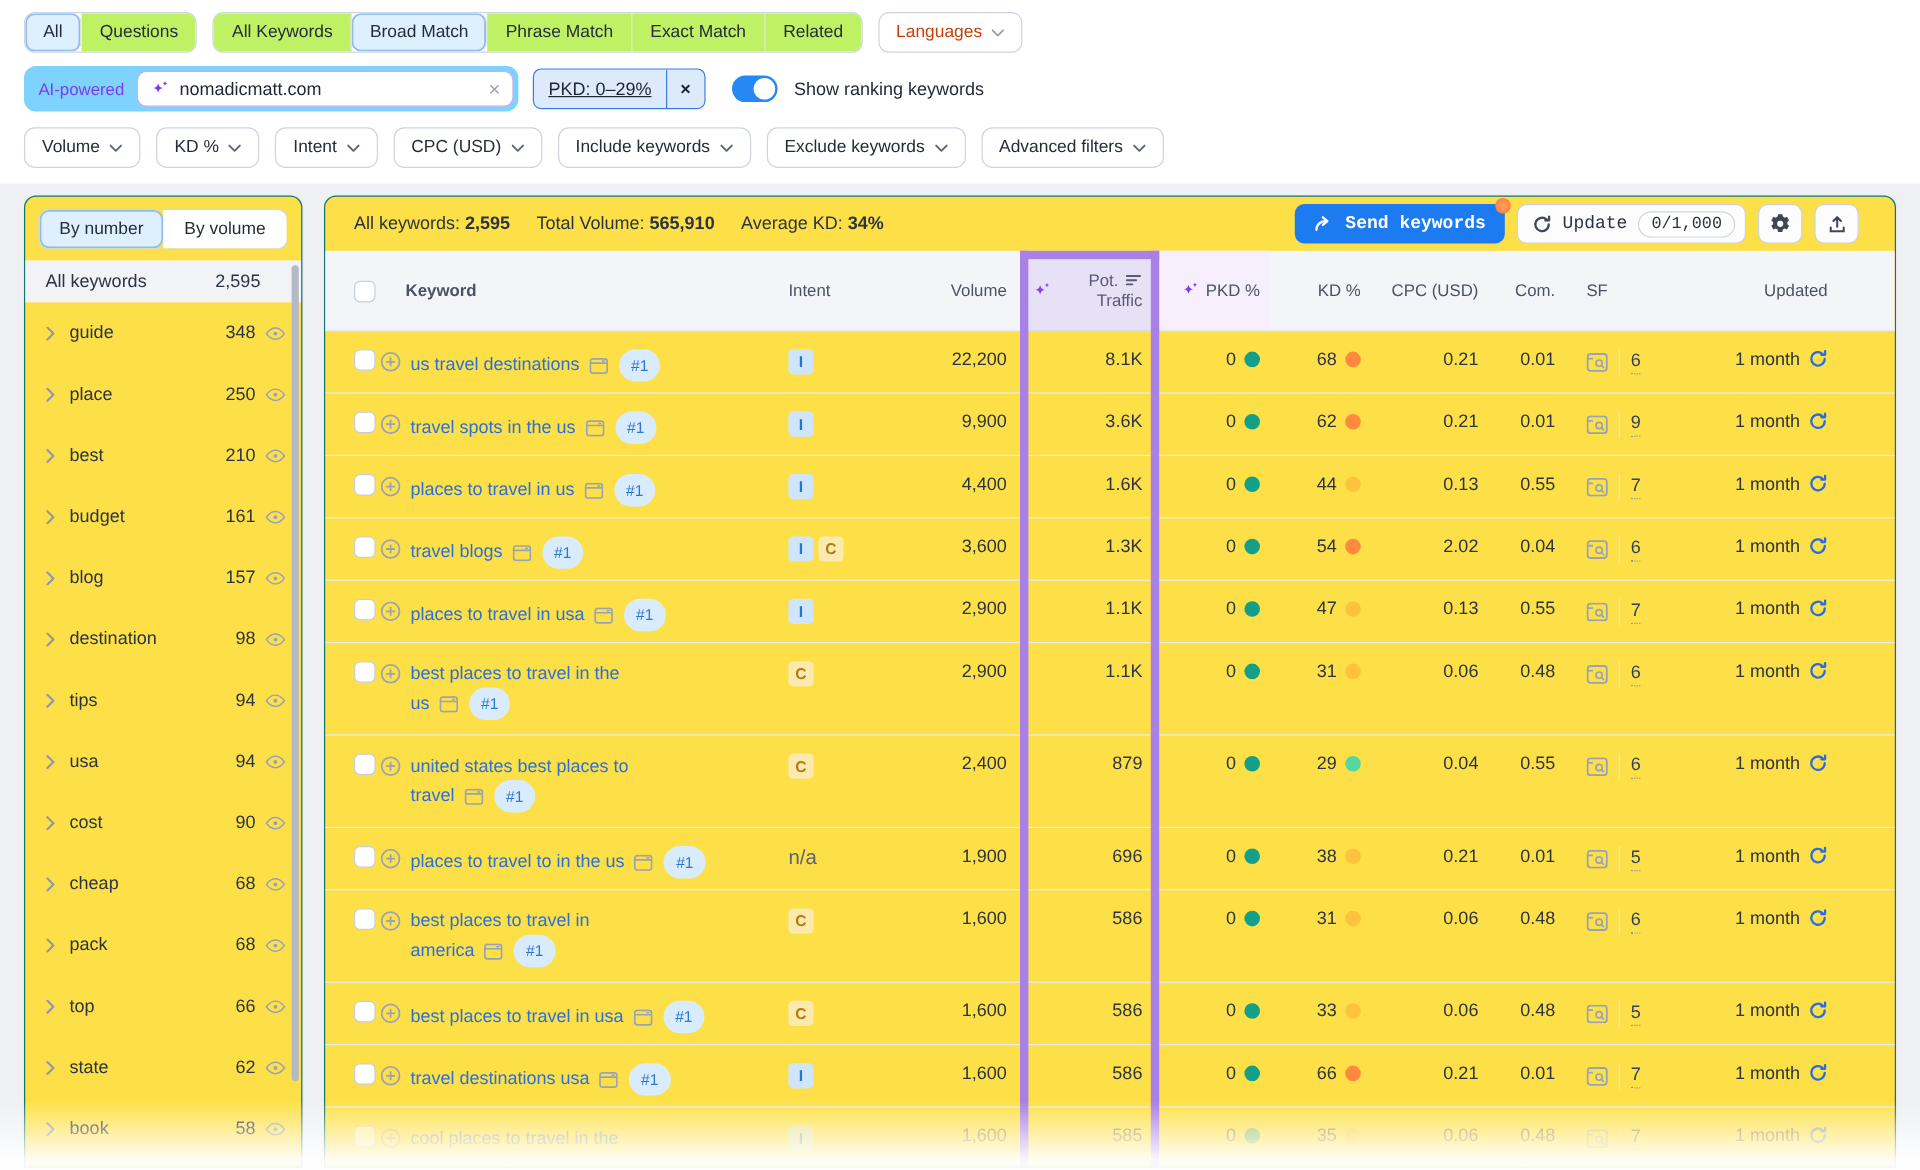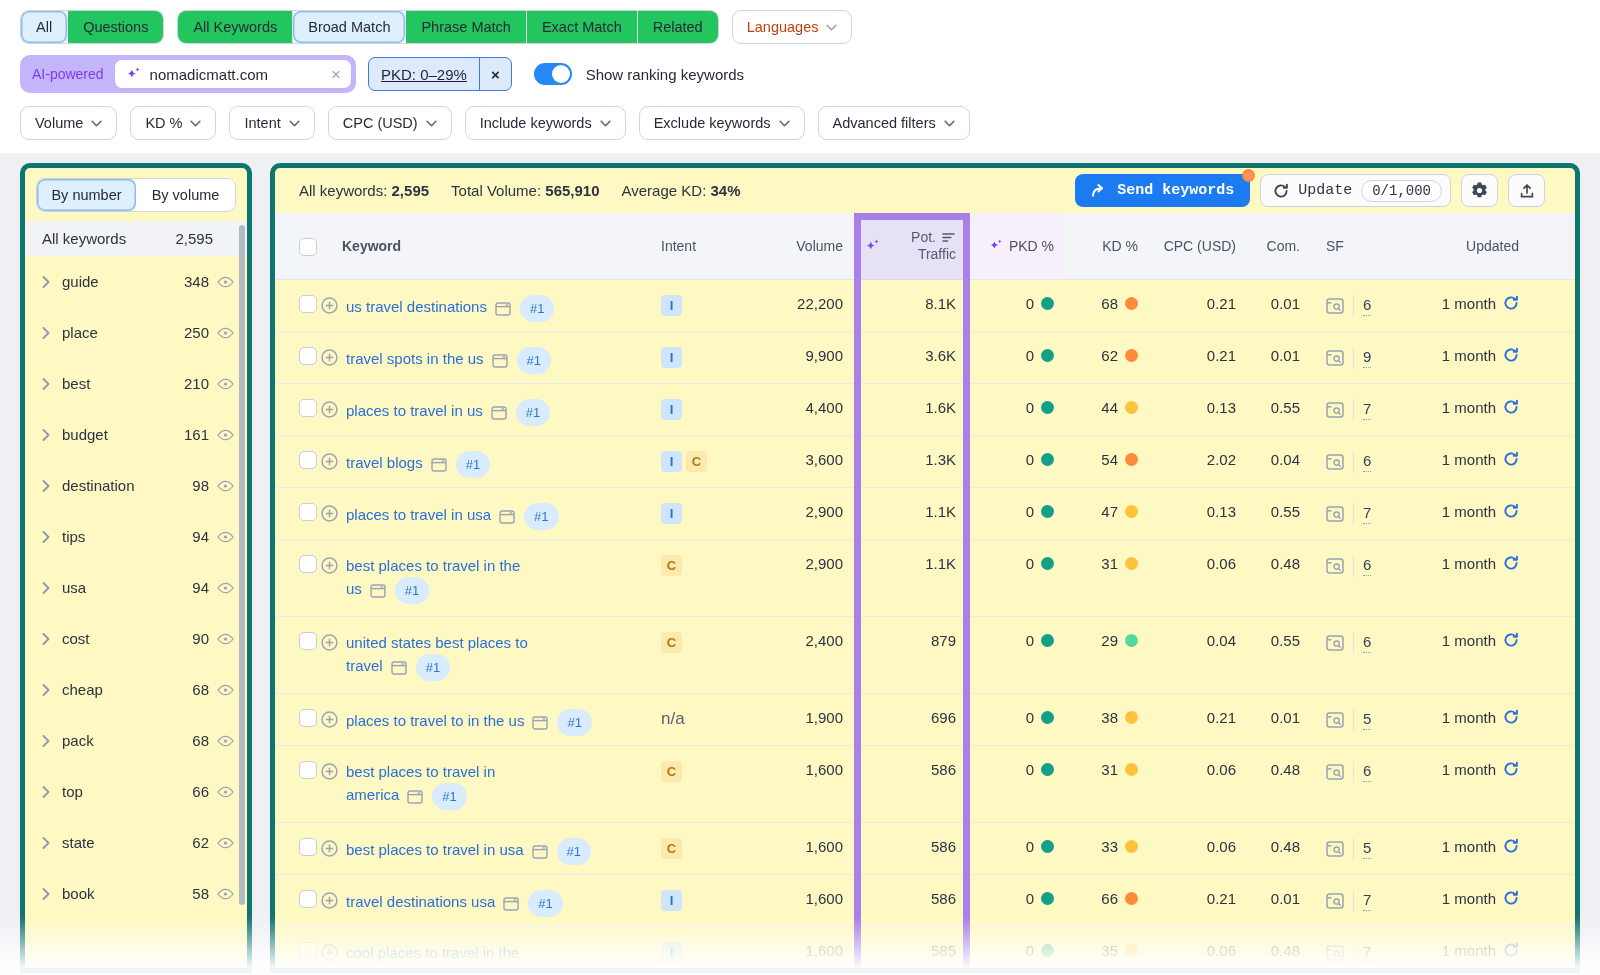--- a/index.html
+++ b/index.html
@@ -5,41 +5,41 @@
   * { box-sizing: border-box; margin: 0; padding: 0; }
   html,body { width:1600px; height:975px; overflow:hidden; }
   body {
     font-family: "Liberation Sans", "DejaVu Sans", sans-serif;
     background:#eef0f4; color:#2c3342; position:relative; font-size:15px;
   }
   
   .topbar { background:#fff; padding:10px 20px 13px; }
   .tabs-row { display:flex; align-items:center; gap:13px; margin-bottom:11px; }
   .tab-group { display:flex; border:1px solid #cfd5e0; border-radius:9px; background:#fff; overflow:hidden; }
-  .tab { padding:8px 15px; font-size:14.5px; color:#252b38; cursor:pointer; border-right:1px solid #dfe3ea; position:relative; background:#22c55e; white-space:nowrap; }
+  .tab { padding:8px 15px; font-size:14.5px; color:#252b38; cursor:pointer; border-right:1px solid #dfe3ea; position:relative; background:#bef264; white-space:nowrap; }
   .tab:last-child { border-right:none; }
   .tab.selected { background:#def0fd; box-shadow: inset 0 0 0 1.5px #8fbceb; border-radius:8px; }
   .btn-outline { display:flex; align-items:center; gap:8px; padding:8px 14px; border:1px solid #cfd5e0; border-radius:9px; background:#fff; font-size:14.5px; color:#252b38; cursor:pointer; white-space:nowrap; }
   .btn-outline.muted { color:#c2410c; }
   .search-row { display:flex; align-items:center; gap:12px; margin-bottom:13px; }
-  .ai-pill { display:flex; align-items:center; gap:10px; background:#c4b5fd; border-radius:10px; padding:4px 4px 4px 12px; height:38px; width:336px; }
+  .ai-pill { display:flex; align-items:center; gap:10px; background:#7dd3fc; border-radius:10px; padding:4px 4px 4px 12px; height:38px; width:412px; }
   .ai-label { color:#7d3bed; font-size:14px; flex:0 0 auto; }
   .search-input { flex:1; display:flex; align-items:center; gap:8px; background:#fff; border:1px solid #cbadf2; border-radius:8px; height:30px; padding:0 10px; }
   .search-input .q { flex:1; font-size:15px; color:#1f2533; }
   .clear-x { color:#9aa3b5; font-size:17px; cursor:pointer; line-height:1; }
   .pkd-chip { display:flex; align-items:stretch; border:1.5px solid #3a7de0; border-radius:7px; overflow:hidden; background:#ddeafc; height:34px; }
   .pkd-chip .chip-label { display:flex; align-items:center; padding:0 12px; font-size:15px; color:#1f2533;text-decoration:underline; }
   .pkd-chip .chip-x { display:flex; align-items:center; padding:0 11px; border-left:1.5px solid #3a7de0; font-size:15px; font-weight:bold; color:#1f2533; cursor:pointer; }
   .toggle { width:38px; height:22px; border-radius:11px; background:#2489f5; position:relative; cursor:pointer; margin-left:10px; flex:0 0 auto; }
   .toggle .knob { position:absolute; top:2px; left:18px; width:18px; height:18px; border-radius:50%; background:#fff; }
   .toggle-label { font-size:15px; color:#252b38; margin-left:2px; }
   .filters-row { display:flex; align-items:center; gap:13px; }
   
   .content { display:flex; gap:18px; padding:10px 20px 0; height:820px; }
-  .card { background:#fef9c3; border:5px solid #0f766e; border-radius:10px 10px 0 0; box-shadow:0 1px 2px rgba(35,46,60,.05); }
+  .card { background:#fde047; border:1px solid #0f766e; border-radius:10px 10px 0 0; box-shadow:0 1px 2px rgba(35,46,60,.05); }
   
   .sidebar { width:232px; flex:0 0 auto; position:relative; overflow:hidden; }
   .seg-control { display:flex; margin:10px 11px 9px; border:1px solid #cfd5e0; border-radius:9px; overflow:hidden; }
   .seg { flex:1; text-align:center; padding:8px 0; font-size:14.5px; color:#252b38; cursor:pointer; background:#fff; }
   .seg.selected { background:#def0fd; box-shadow:inset 0 0 0 1.5px #8fbceb; border-radius:8px; }
   .all-kw-row { display:flex; justify-content:space-between; align-items:center; background:#f1f3f7; padding:9px 34px 9px 17px; font-size:15px; color:#2c3342; }
   .side-list { list-style:none; }
   .side-item { display:flex; align-items:center; height:51px; padding:0 13px 0 17px; cursor:pointer; }
   .side-item .chev { flex:0 0 auto; display:flex; margin-right:12px; }
   .side-item .lbl { flex:1; font-size:15px; color:#2c3342; }
@@ -290,20 +290,35 @@
               <circle cx="9" cy="6" r="1.7" fill="#99a2b6"></circle>
             </svg>
           </span>
   </li>
         <li class="side-item">
     <span class="chev">
             <svg viewBox="0 0 8 12" width="8" height="12">
               <path d="M1.5 1l5 5-5 5" fill="none" stroke="#8f98ab" stroke-width="1.8" stroke-linecap="round" stroke-linejoin="round"></path>
             </svg>
           </span>
+    <span class="lbl">blog</span>
+    <span class="cnt">157</span>
+    <span>
+            <svg viewBox="0 0 18 12" width="17" height="12">
+              <path d="M1 6c2.5-3.3 5.2-5 8-5s5.5 1.7 8 5c-2.5 3.3-5.2 5-8 5S3.5 9.3 1 6z" fill="none" stroke="#99a2b6" stroke-width="1.3"></path>
+              <circle cx="9" cy="6" r="1.7" fill="#99a2b6"></circle>
+            </svg>
+          </span>
+  </li>
+        <li class="side-item">
+    <span class="chev">
+            <svg viewBox="0 0 8 12" width="8" height="12">
+              <path d="M1.5 1l5 5-5 5" fill="none" stroke="#8f98ab" stroke-width="1.8" stroke-linecap="round" stroke-linejoin="round"></path>
+            </svg>
+          </span>
     <span class="lbl">destination</span>
     <span class="cnt">98</span>
     <span>
             <svg viewBox="0 0 18 12" width="17" height="12">
               <path d="M1 6c2.5-3.3 5.2-5 8-5s5.5 1.7 8 5c-2.5 3.3-5.2 5-8 5S3.5 9.3 1 6z" fill="none" stroke="#99a2b6" stroke-width="1.3"></path>
               <circle cx="9" cy="6" r="1.7" fill="#99a2b6"></circle>
             </svg>
           </span>
   </li>
         <li class="side-item">

